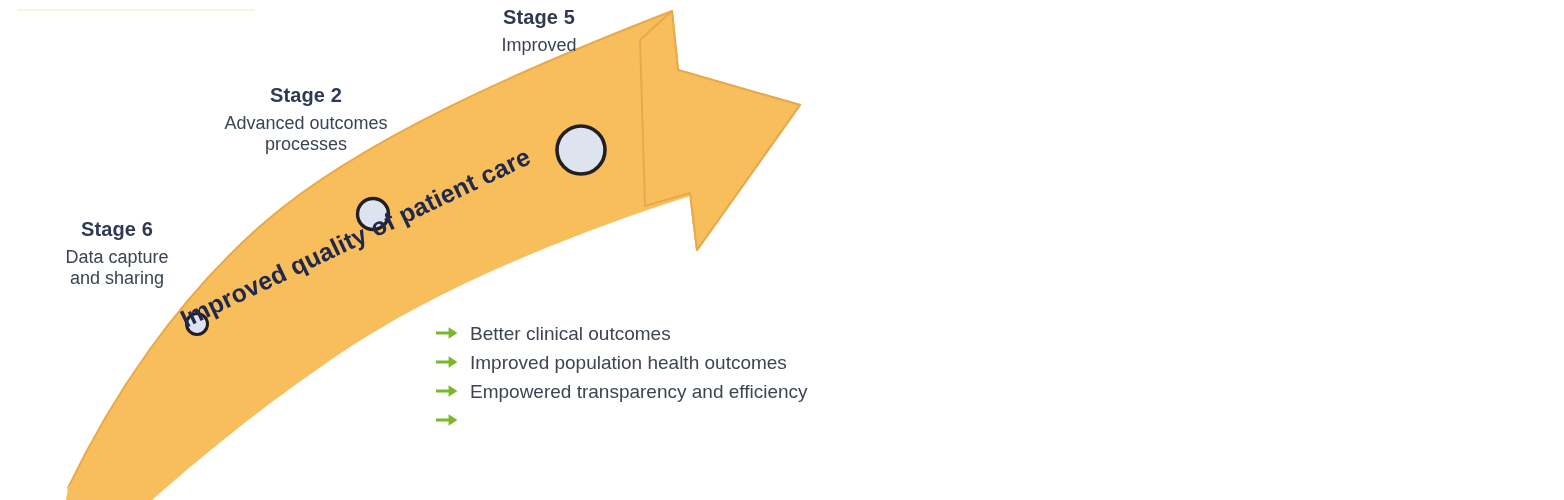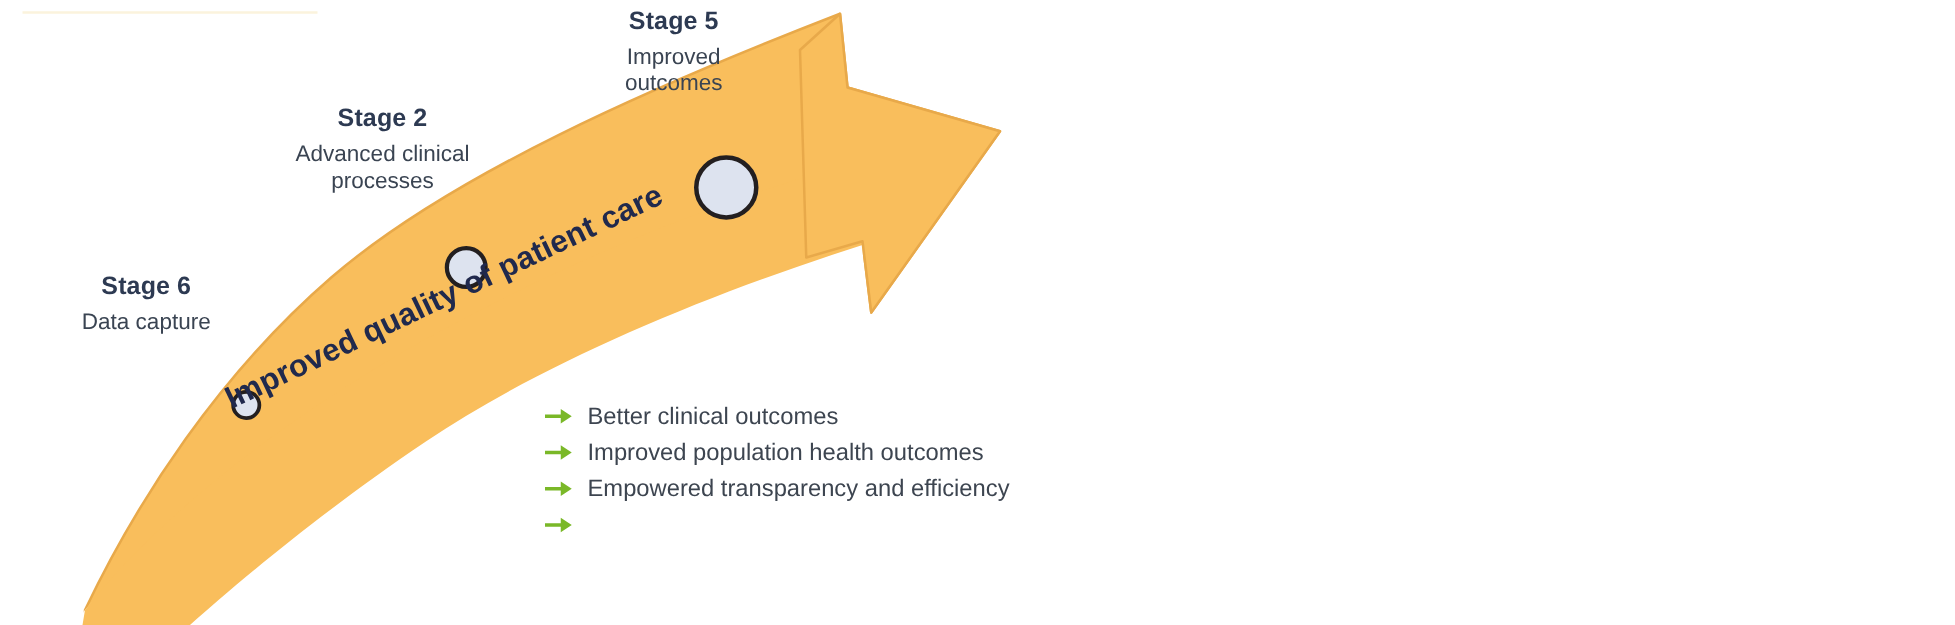--- a/index.html
+++ b/index.html
@@ -143,36 +143,36 @@
       <circle cx="197" cy="324" r="10.5" fill="#dde3ef" stroke="#231f20" stroke-width="3"></circle>
       <circle cx="373" cy="214" r="15.5" fill="#dde3ef" stroke="#231f20" stroke-width="3.4"></circle>
       <circle cx="581" cy="150" r="24" fill="#dde3ef" stroke="#231f20" stroke-width="3.6"></circle>
     </g>
   </svg>
 
   <div class="stage-block" id="stage-block-1">
     <div class="stage-title">Stage 6</div>
     <div class="stage-desc">
       <span>Data capture</span>
+      <span>and sharing</span>
     </div>
   </div>
 
   <div class="stage-block" id="stage-block-2">
     <div class="stage-title">Stage 2</div>
     <div class="stage-desc">
-      <span>Advanced clinical</span>
+      <span>Advanced outcomes</span>
       <span>processes</span>
     </div>
   </div>
 
   <div class="stage-block" id="stage-block-3">
     <div class="stage-title">Stage 5</div>
     <div class="stage-desc">
       <span>Improved</span>
-      <span>outcomes</span>
     </div>
   </div>
 
   <div id="banner-text">Improved quality of patient care</div>
 
   <div id="benefits-list">
 
     <div class="benefit-row">
       <span class="benefit-arrow">
         <svg width="22" height="14" viewBox="0 0 22 14" xmlns="http://www.w3.org/2000/svg">

